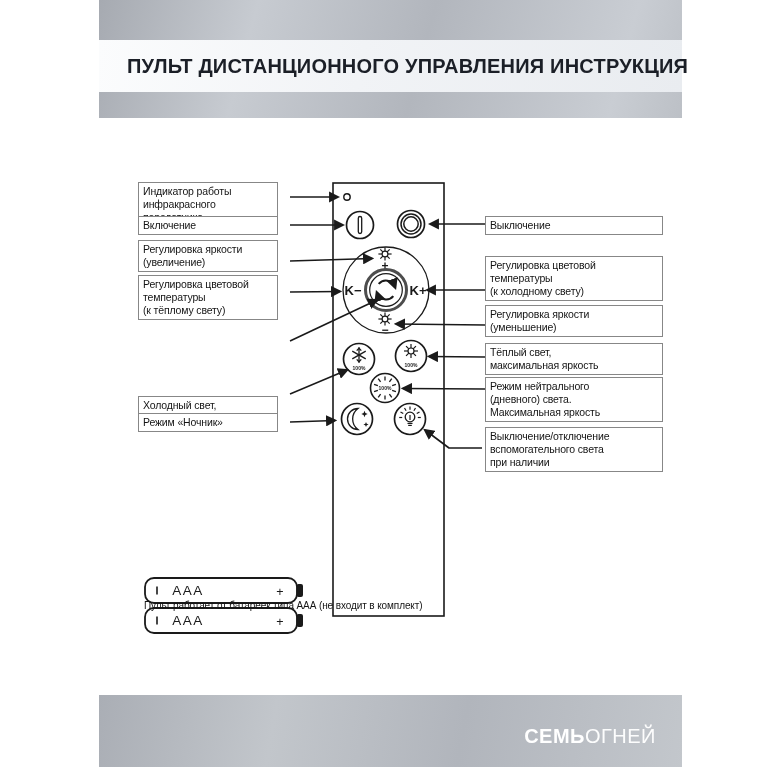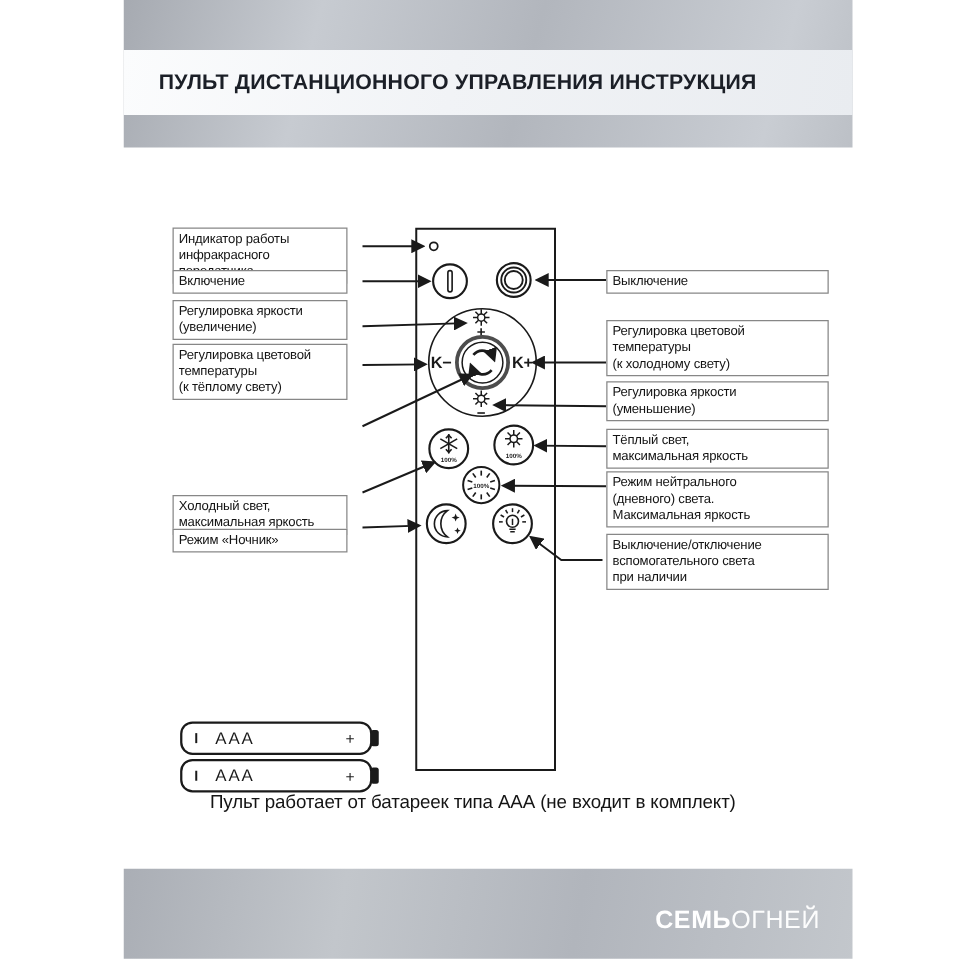--- a/index.html
+++ b/index.html
@@ -5,33 +5,33 @@
   html,body{margin:0;padding:0;}
   body{width:767px;height:767px;background:#fff;font-family:"Liberation Sans",sans-serif;position:relative;overflow:hidden;}
   .page{position:absolute;inset:0;}
 
   
   .header{position:absolute;left:99px;top:0;width:583px;height:118px;
     background:linear-gradient(105deg,#a6aab1 0%,#c7cbd1 26%,#b2b6bd 55%,#c9cdd3 88%,#bcc0c6 100%);}
   .header-band{position:absolute;left:0;top:40px;width:100%;height:52px;
     background:linear-gradient(100deg,#fbfcfd 0%,#f1f3f6 45%,#e9ecf0 100%);
     display:flex;align-items:center;}
-  .header-title{padding-left:28px;font-size:17px;font-weight:bold;color:#1b1f27;letter-spacing:.2px;white-space:nowrap;}
+  .header-title{padding-left:28px;font-size:20px;font-weight:bold;color:#1b1f27;letter-spacing:.2px;white-space:nowrap;}
 
   
   .lbl{position:absolute;box-sizing:border-box;background:#fff;border:1px solid #878787;
     font-size:10.5px;line-height:13px;color:#141414;padding:2px 4px;white-space:pre-line;letter-spacing:-0.15px;}
   .lbl-left{left:138px;width:140px;}
   .lbl-right{left:485px;width:178px;}
 
   
   .diagram{position:absolute;left:0;top:0;width:767px;height:767px;}
 
   
-  .bat-note{position:absolute;left:144px;top:633px;font-size:15px;color:#141414;letter-spacing:-0.1px;margin-left:24px;}
+  .bat-note{position:absolute;left:144px;top:600px;font-size:10px;color:#141414;letter-spacing:-0.1px;}
 
   
   .footer{position:absolute;left:99px;top:695px;width:583px;height:83px;
     background:linear-gradient(100deg,#aaaeb5 0%,#c2c6cb 30%,#b1b5bc 62%,#c3c7cc 100%);
     display:flex;align-items:center;justify-content:flex-end;}
   .brand{padding-right:26px;font-size:20px;color:#fff;letter-spacing:.5px;white-space:nowrap;}
   .brand .b{font-weight:bold;}
   .brand .l{font-weight:normal;opacity:.97;}
 </style>
 </head>
@@ -207,21 +207,21 @@
   <div class="lbl lbl-left" style="top:182px">Индикатор работы
 инфракрасного передатчика</div>
   <div class="lbl lbl-left" style="top:216px">Включение</div>
   <div class="lbl lbl-left" style="top:240px">Регулировка яркости
 (увеличение)</div>
   <div class="lbl lbl-left" style="top:275px">Регулировка цветовой
 температуры
 (к тёплому свету)</div>
   <div class="lbl lbl-left" style="top:396px">Холодный свет,
 максимальная яркость</div>
-  <div class="lbl lbl-left" style="top:423px">Режим «Ночник»</div>
+  <div class="lbl lbl-left" style="top:413px">Режим «Ночник»</div>
 
   <div class="lbl lbl-right" style="top:216px">Выключение</div>
   <div class="lbl lbl-right" style="top:256px">Регулировка цветовой
 температуры
 (к холодному свету)</div>
   <div class="lbl lbl-right" style="top:305px">Регулировка яркости
 (уменьшение)</div>
   <div class="lbl lbl-right" style="top:343px">Тёплый свет,
 максимальная яркость</div>
   <div class="lbl lbl-right" style="top:377px">Режим нейтрального

